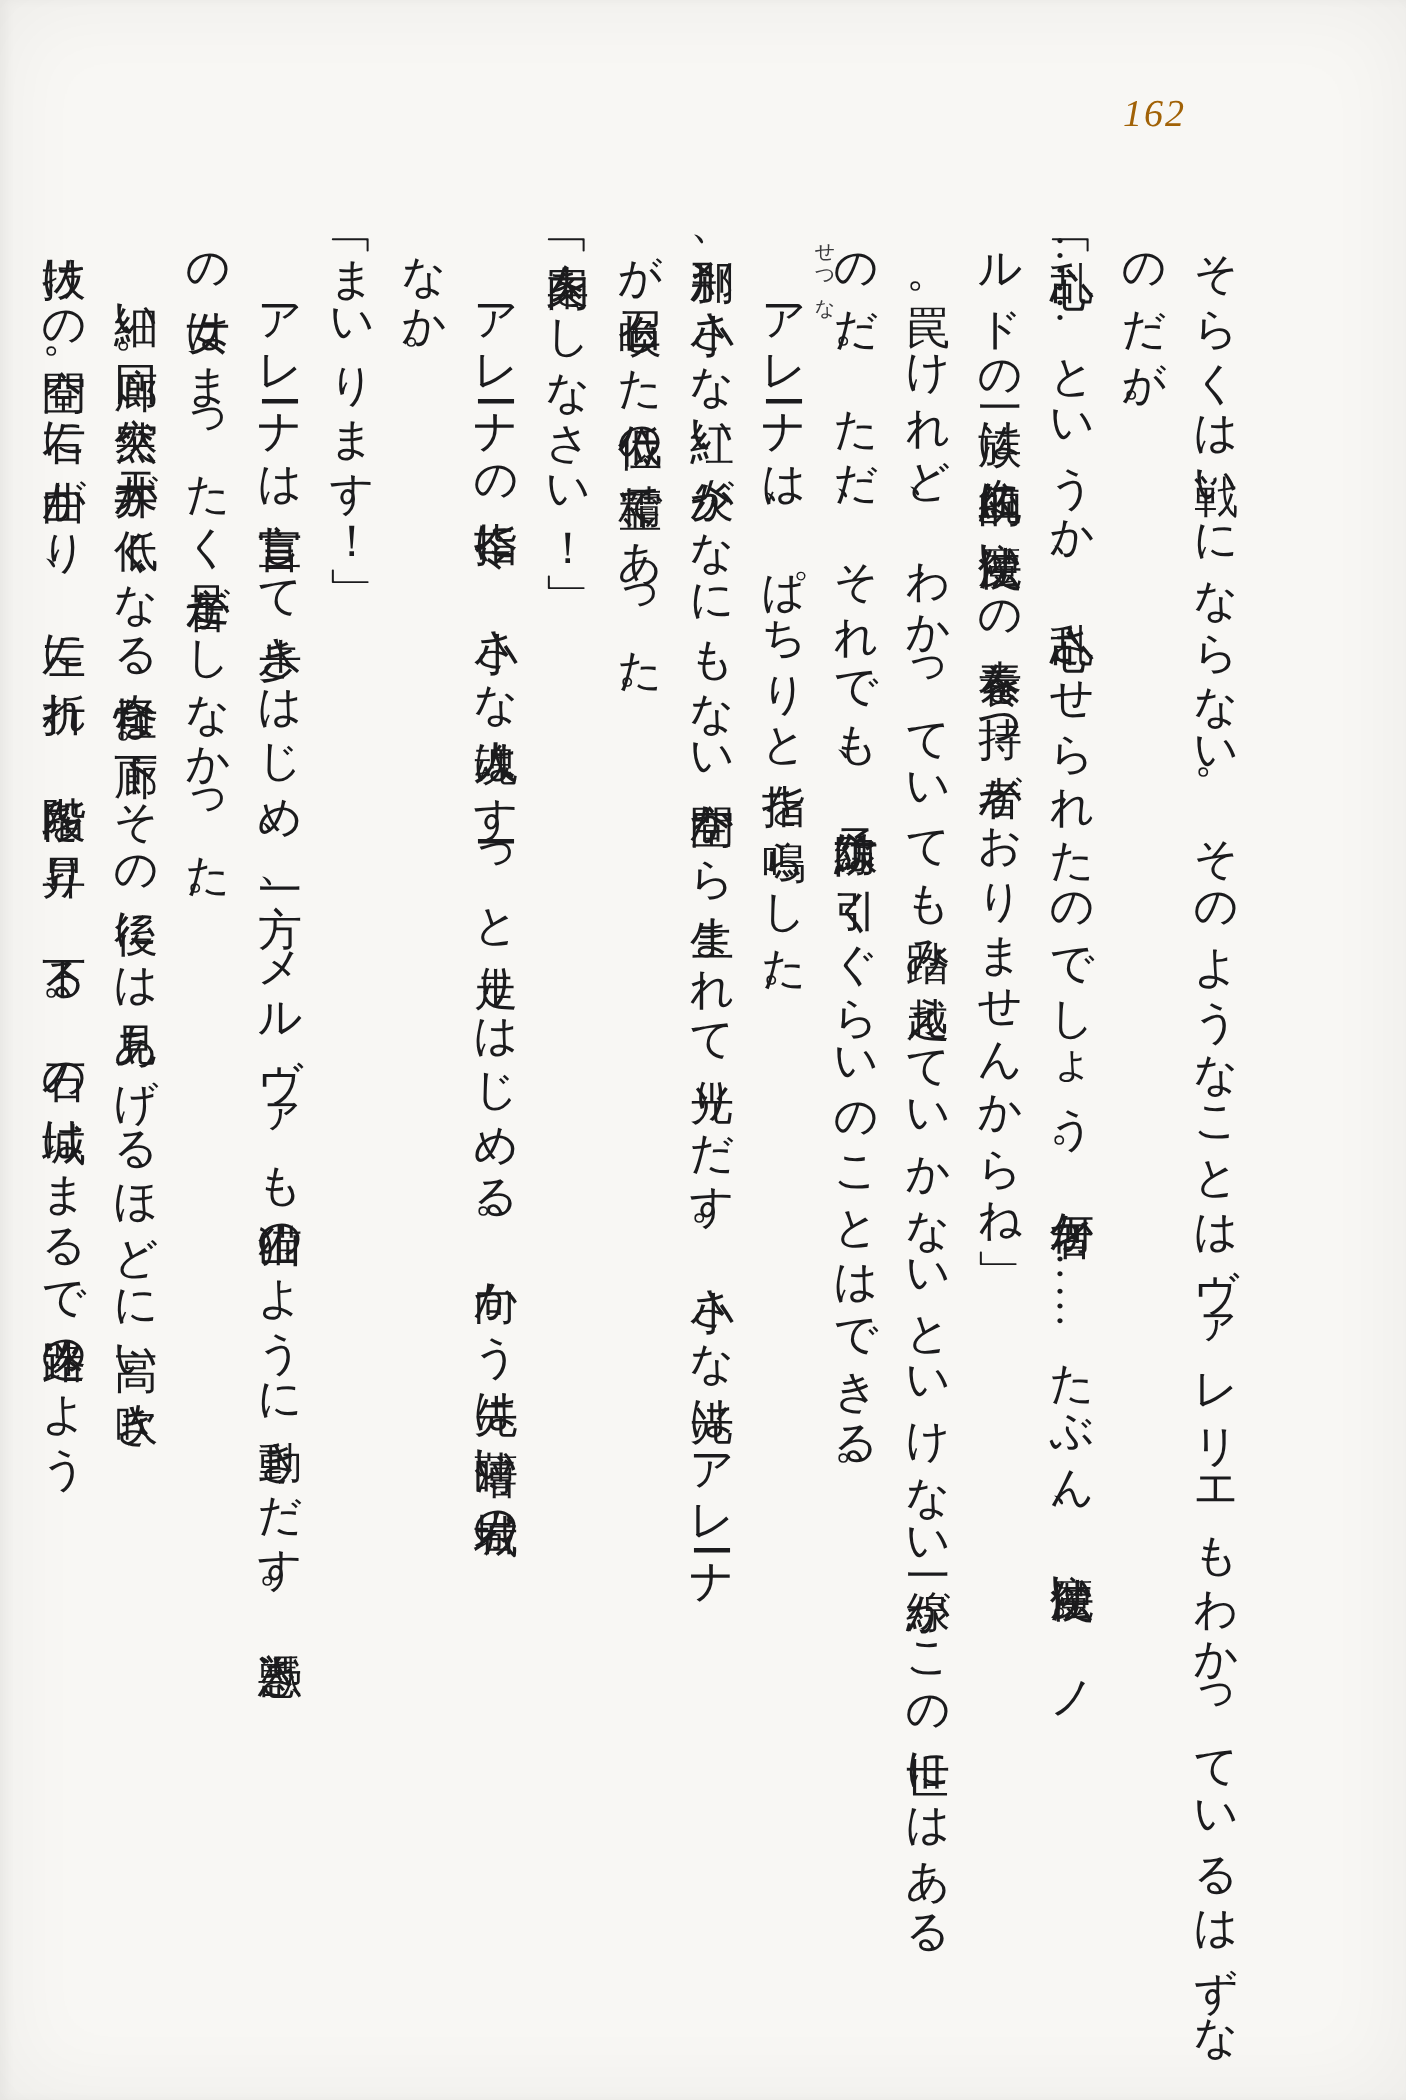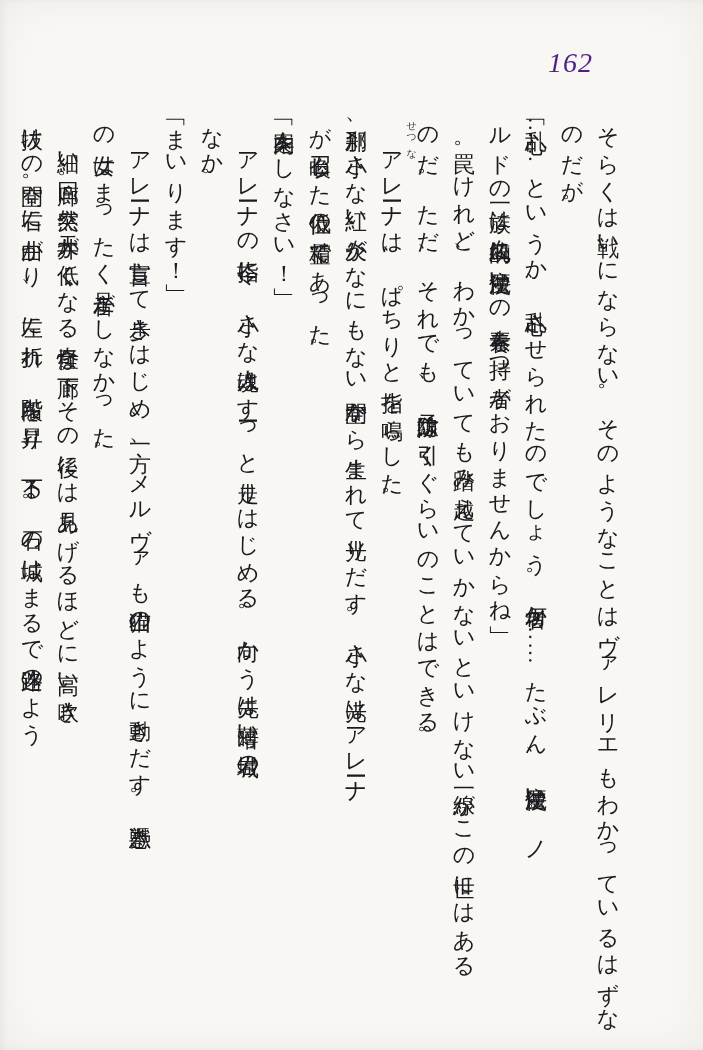--- a/index.html
+++ b/index.html
@@ -11,23 +11,23 @@
   .page{
     position:relative;
     width:703px;height:1050px;
     background:#f8f7f4;
     overflow:hidden;
     box-shadow:inset 0 0 45px rgba(0,0,0,0.05), inset 3px 0 6px rgba(0,0,0,0.04);
   }
   .page-number{
     position:absolute;
     top:47px;right:110px;
-    font-size:28px;
+    font-size:19px;
     font-style:italic;
-    color:#4c1d95;
+    color:#a16207;
     letter-spacing:1px;
   }
   .text-block{
     position:absolute;
     top:112px;right:77px;
     width:576px;height:926px;
     writing-mode:vertical-rl;
     text-orientation:mixed;
     font-size:22px;
     line-height:36px;

